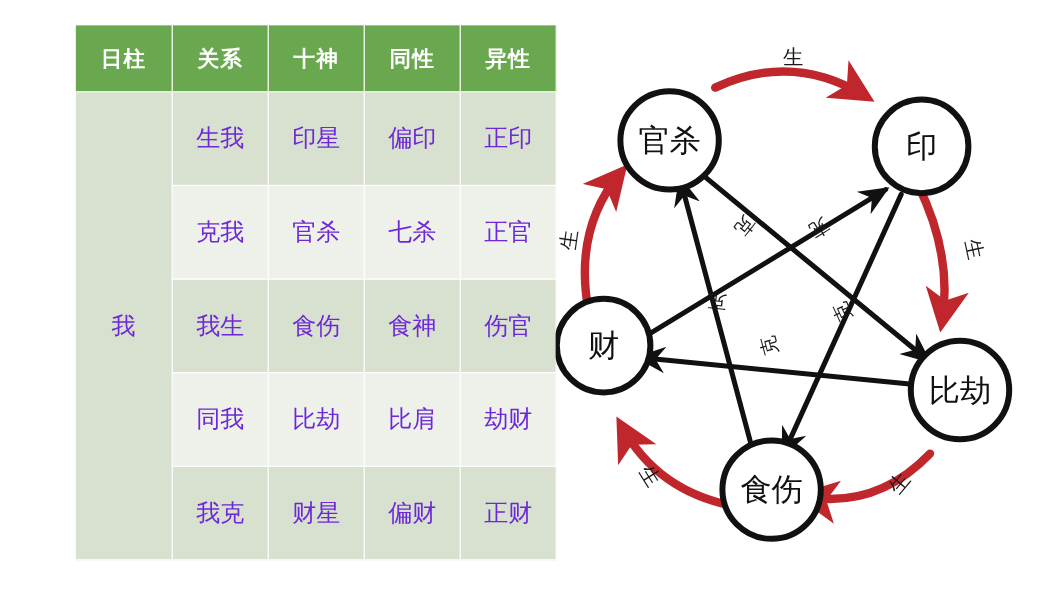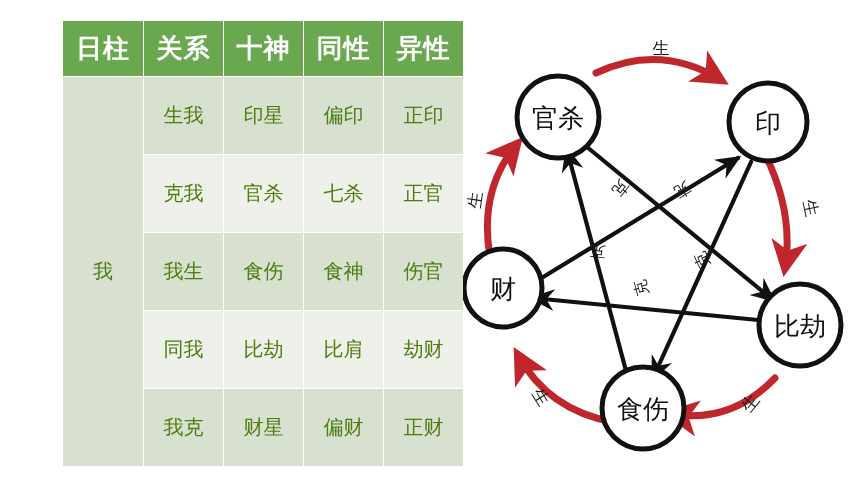--- a/index.html
+++ b/index.html
@@ -24,28 +24,28 @@
   table.ten-gods th,
   table.ten-gods td{
     text-align:center;
     vertical-align:middle;
     padding:0;
     border:1px solid #ffffff;
   }
   table.ten-gods thead th{
     background:#6aa84f;
     color:#ffffff;
-    font-size:26px;
+    font-size:18px;
     font-weight:bold;
     height:55px;
     letter-spacing:1px;
   }
   table.ten-gods td{
     font-size:20px;
-    color:#4d7c0f;
+    color:#6d28d9;
     height:77px;
   }
   .rowA td{background:#d8e1cf;}
   .rowB td{background:#eef1ea;}
   td.me-cell{
     background:#d8e1cf;
     font-size:21px;
     color:#1b1b1b;
   }
   col.c0{width:81px;}

